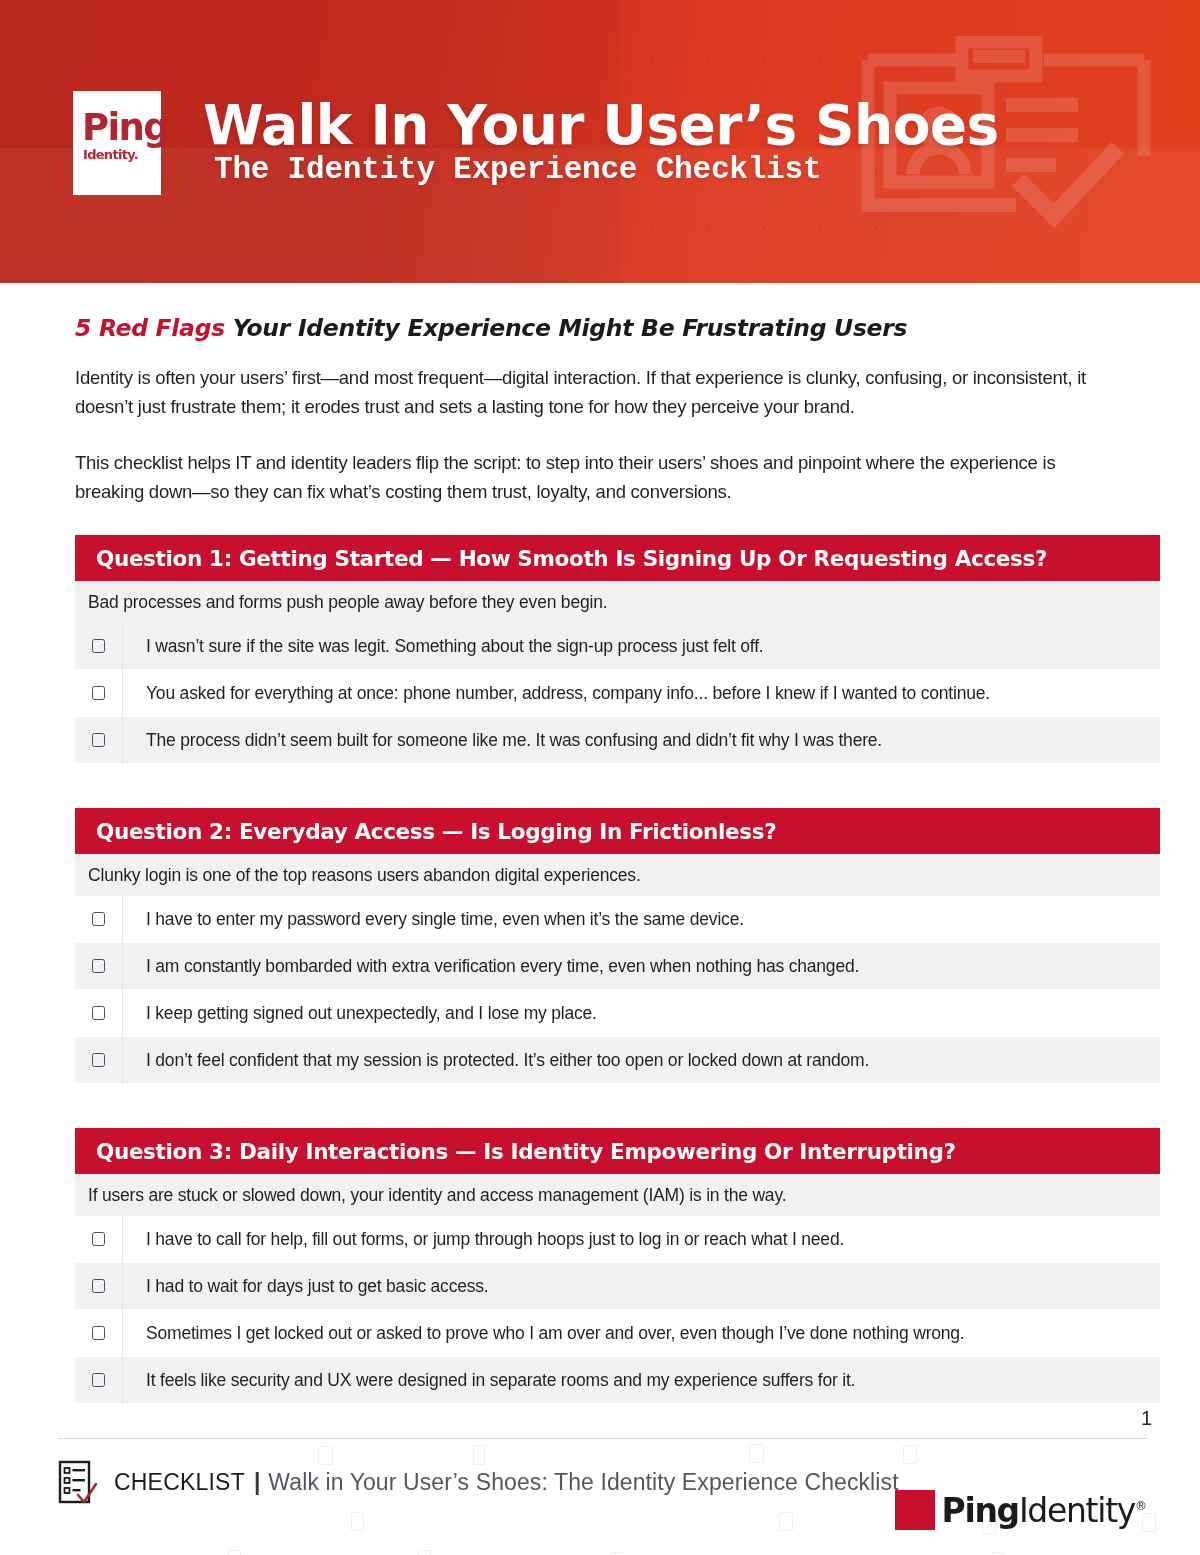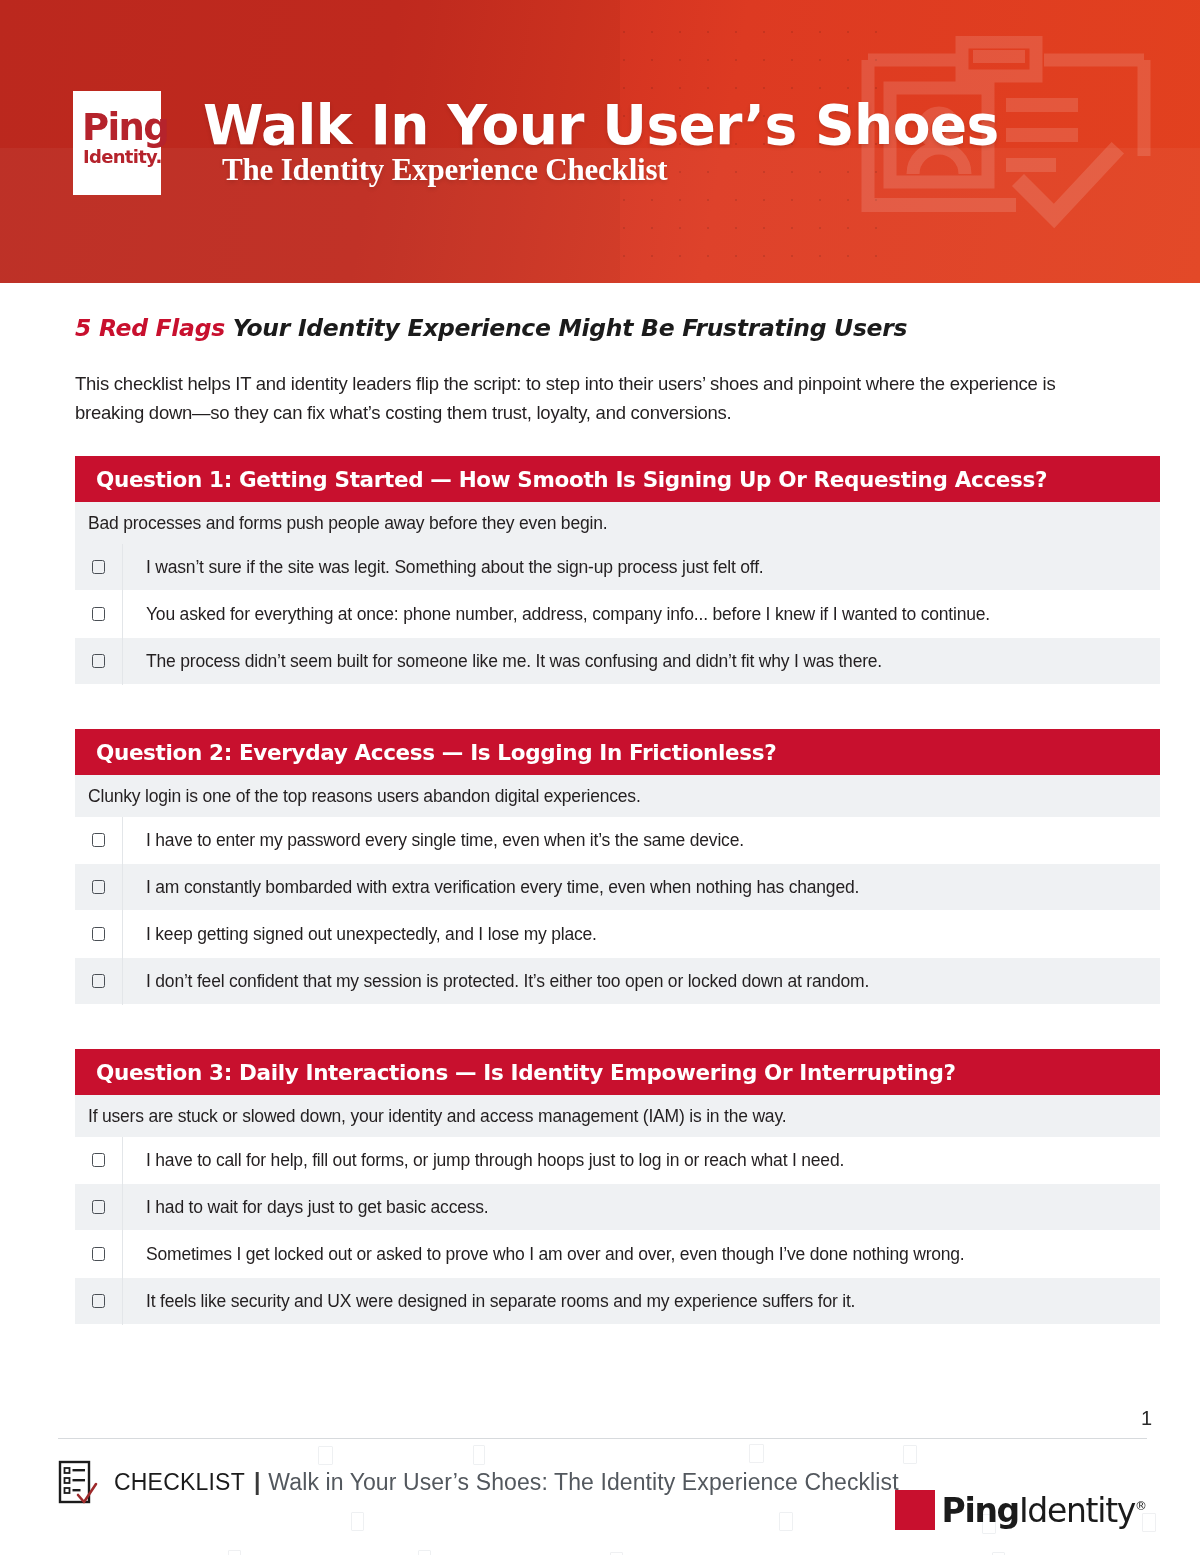--- a/index.html
+++ b/index.html
@@ -76,43 +76,43 @@
     font-size: 37px;
     letter-spacing: -1.6px;
     color: #b5232c;
     line-height: 1;
   }
   .logo-identity {
     position: absolute;
     left: 1px; top: 41px;
     font-family: "DejaVu Sans", sans-serif;
     font-weight: 700;
-    font-size: 18px;
+    font-size: 13px;
     letter-spacing: -0.7px;
     color: #b5232c;
     line-height: 1;
   }
 
   .header-title {
     position: absolute;
     left: 203px; top: 96px;
     color: #ffffff;
     font-family: "DejaVu Sans", sans-serif;
     font-weight: 700;
     font-size: 55px;
     letter-spacing: -0.6px;
     line-height: 1.08;
     text-shadow: 0 2px 4px rgba(0,0,0,0.13);
     white-space: nowrap;
   }
   .header-subtitle {
     position: absolute;
-    left: 222px; top: 153px;
+    left: 214px; top: 153px;
     color: #ffffff;
-    font-family: Liberation Serif, serif;
+    font-family: Liberation Mono, monospace;
     font-weight: 700;
     font-size: 31px;
     letter-spacing: -0.2px;
     line-height: 1.1;
     text-shadow: 0 2px 4px rgba(0,0,0,0.13);
     white-space: nowrap;
   }
 
   
   .content {
@@ -337,20 +337,21 @@
     <div class="header-title">Walk In Your User’s Shoes</div>
     <div class="header-subtitle">The Identity Experience Checklist</div>
   </div>
 
   <div class="content">
 
     <div class="intro-heading">
       <span class="red">5 Red Flags</span><span> Your Identity Experience Might Be Frustrating Users</span>
     </div>
 
+    <div class="intro-para">Identity is often your users’ first—and most frequent—digital interaction. If that experience is clunky, confusing, or inconsistent, it doesn’t just frustrate them; it erodes trust and sets a lasting tone for how they perceive your brand.</div>
     <div class="intro-para second">This checklist helps IT and identity leaders flip the script: to step into their users’ shoes and pinpoint where the experience is breaking down—so they can fix what’s costing them trust, loyalty, and conversions.</div>
 
     <div class="qblock q1">
       <div class="qbar">
         <span class="qbar-text">Question 1: Getting Started — How Smooth Is Signing Up Or Requesting Access?</span>
       </div>
       <div class="qsub">Bad processes and forms push people away before they even begin.</div>
       <div class="qitem even">
         <div class="qitem-check-cell">
             <span class="checkbox"></span>

